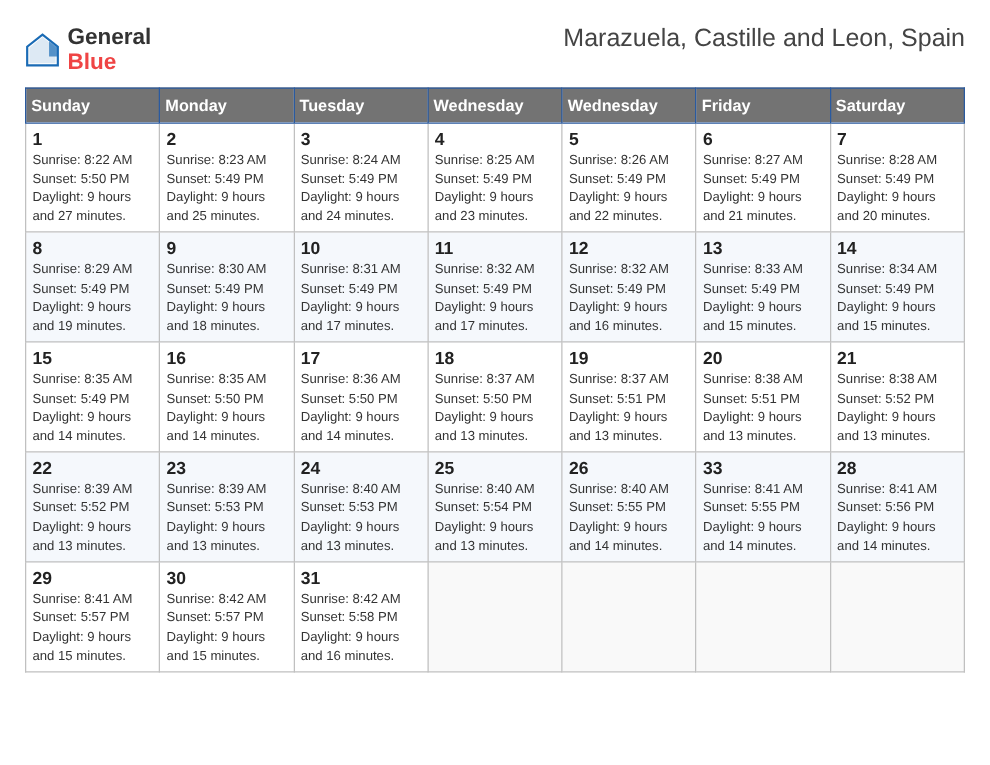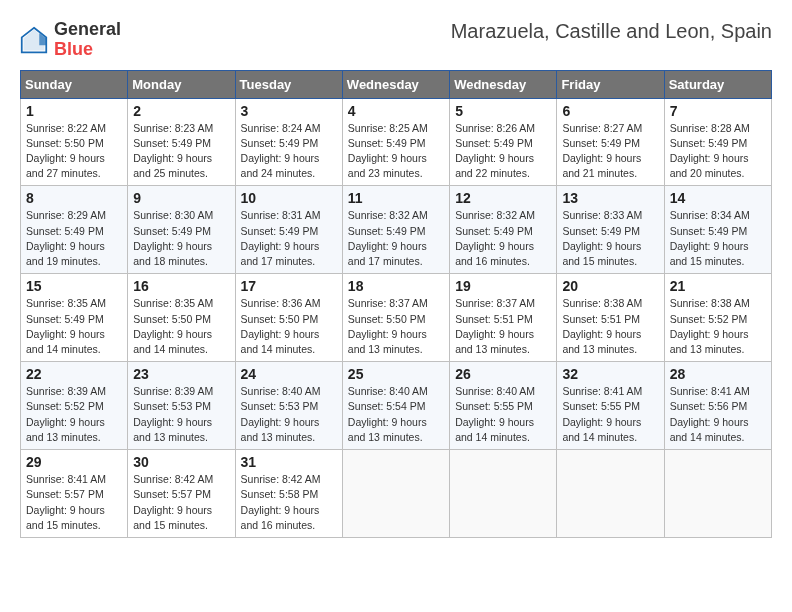--- a/index.html
+++ b/index.html
@@ -223,21 +223,21 @@
         </td>
         <td>
           <span class="day-num">25</span>
           <div class="day-info">Sunrise: 8:40 AM<br>Sunset: 5:54 PM<br>Daylight: 9 hours and 13 minutes.</div>
         </td>
         <td>
           <span class="day-num">26</span>
           <div class="day-info">Sunrise: 8:40 AM<br>Sunset: 5:55 PM<br>Daylight: 9 hours and 14 minutes.</div>
         </td>
         <td>
-          <span class="day-num">32</span>
+          <span class="day-num">33</span>
           <div class="day-info">Sunrise: 8:41 AM<br>Sunset: 5:55 PM<br>Daylight: 9 hours and 14 minutes.</div>
         </td>
         <td>
           <span class="day-num">28</span>
           <div class="day-info">Sunrise: 8:41 AM<br>Sunset: 5:56 PM<br>Daylight: 9 hours and 14 minutes.</div>
         </td>
       </tr>
       <tr>
         <td>
           <span class="day-num">29</span>

